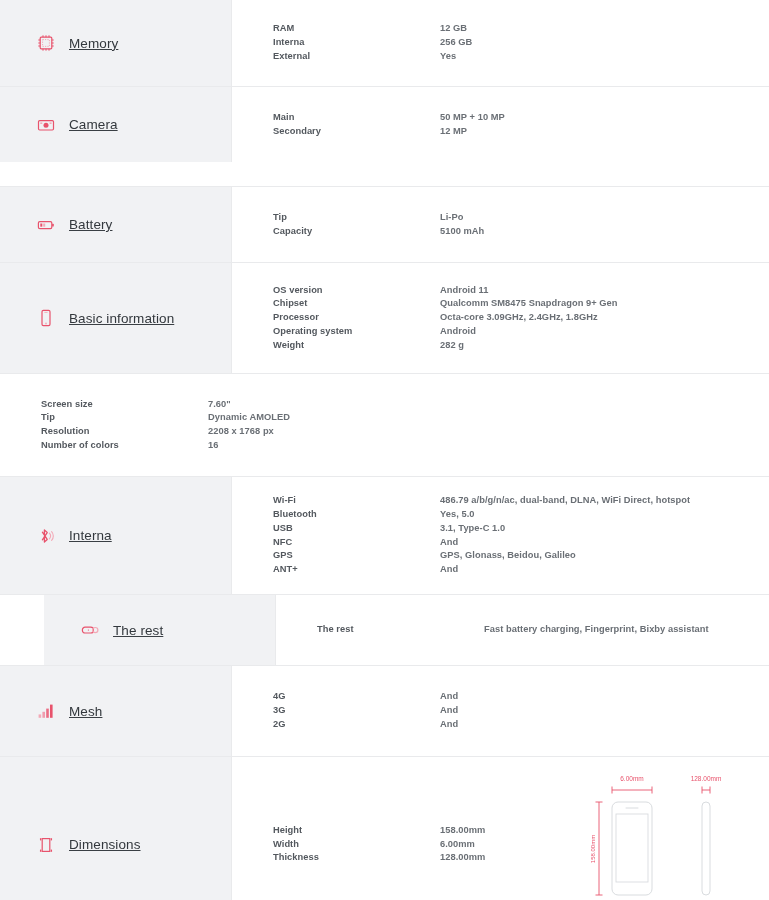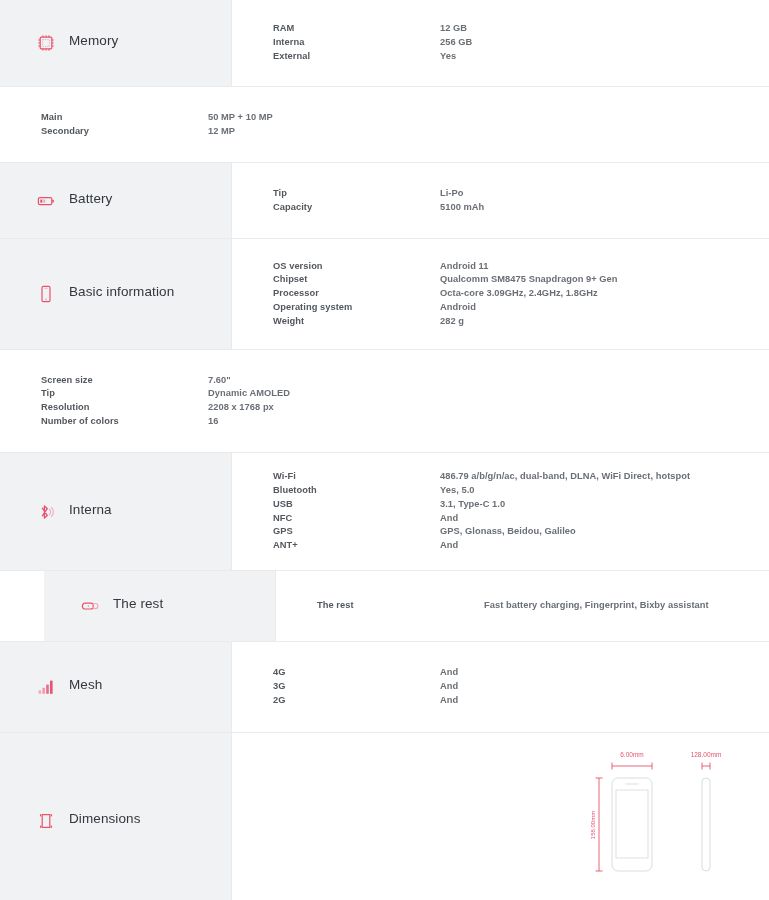--- a/index.html
+++ b/index.html
@@ -33,22 +33,23 @@
     min-width: 232px;
     background: #f1f2f4;
     display: flex;
     align-items: center;
     padding-left: 36px;
     box-sizing: border-box;
     border-right: 1px solid #e9eaec;
   }
   .row-label-inner {
     display: flex;
-    align-items: flex-start;
+    align-items: center;
     gap: 13px;
+    text-decoration: underline;
   }
   .cat-icon {
     width: 20px;
     height: 20px;
     display: flex;
     align-items: center;
     justify-content: center;
     flex: 0 0 20px;
   }
   .cat-icon svg { display: block; }
@@ -83,21 +84,21 @@
     line-height: 13.7px;
     color: #53585e;
     white-space: nowrap;
     letter-spacing: 0.05px;
   }
   .kv-vals div { color: #6a6f75; }
 
   
   .h-memory  { height: 86px; }
   .h-camera  { height: 75px; }
-  .h-battery { height: 75px; }
+  .h-battery { height: 75px; margin-top: 24px; }
   .h-basic   { height: 110px; }
   .h-screen  { height: 102px; }
   .h-linkage { height: 117px; }
   .h-rest    { height: 70px; padding-left: 44px; }
   .h-mesh    { height: 90px; }
   .h-dims    { height: 175px; }
 
   
   .dim-diagram {
     position: absolute;
@@ -149,20 +150,33 @@
         <div class="kv-vals">
           <div>12 GB</div>
           <div>256 GB</div>
           <div>Yes</div>
         </div>
       </div>
     </div>
   </div>
 
   <div class="spec-row h-camera">
+    <div class="row-label">
+      <div class="row-label-inner">
+        <span class="cat-icon">
+          <svg width="18" height="18" viewBox="0 0 18 18">
+            <rect x="1.5" y="4.6" width="15" height="9.4" rx="1.2" fill="none" stroke="#e8536c" stroke-width="1.2"></rect>
+            <circle cx="9" cy="9.3" r="2.5" fill="#e8536c"></circle>
+            <rect x="3.3" y="6.4" width="2" height="1.6" fill="#f3a9b6"></rect>
+            <rect x="12.6" y="6.4" width="2" height="1.6" fill="#f3a9b6"></rect>
+          </svg>
+        </span>
+        <span class="cat-title">Camera</span>
+      </div>
+    </div>
     <div class="row-body">
       <div class="kv-list">
         <div class="kv-keys">
           <div>Main</div>
           <div>Secondary</div>
         </div>
         <div class="kv-vals">
           <div>50 MP + 10 MP</div>
           <div>12 MP</div>
         </div>
@@ -349,20 +363,32 @@
             <line x1="3.6" y1="2.2" x2="3.6" y2="4.4" stroke="#e8536c" stroke-width="1.3"></line>
             <line x1="14.4" y1="2.2" x2="14.4" y2="4.4" stroke="#e8536c" stroke-width="1.3"></line>
             <line x1="3.6" y1="13.6" x2="3.6" y2="15.8" stroke="#e8536c" stroke-width="1.3"></line>
             <line x1="14.4" y1="13.6" x2="14.4" y2="15.8" stroke="#e8536c" stroke-width="1.3"></line>
           </svg>
         </span>
         <span class="cat-title">Dimensions</span>
       </div>
     </div>
     <div class="row-body">
+      <div class="kv-list">
+        <div class="kv-keys">
+          <div>Height</div>
+          <div>Width</div>
+          <div>Thickness</div>
+        </div>
+        <div class="kv-vals">
+          <div>158.00mm</div>
+          <div>6.00mm</div>
+          <div>128.00mm</div>
+        </div>
+      </div>
 
       <div class="dim-diagram">
         <svg width="160" height="140" viewBox="0 0 160 140">
 
           <text x="48" y="10" font-family="Liberation Sans, sans-serif" font-size="6.5" fill="#e8536c" text-anchor="middle">6.00mm</text>
 
           <g stroke="#e8536c" stroke-width="0.9">
             <line x1="28" y1="19" x2="68" y2="19"></line>
             <line x1="28" y1="15.5" x2="28" y2="22.5"></line>
             <line x1="68" y1="15.5" x2="68" y2="22.5"></line>

